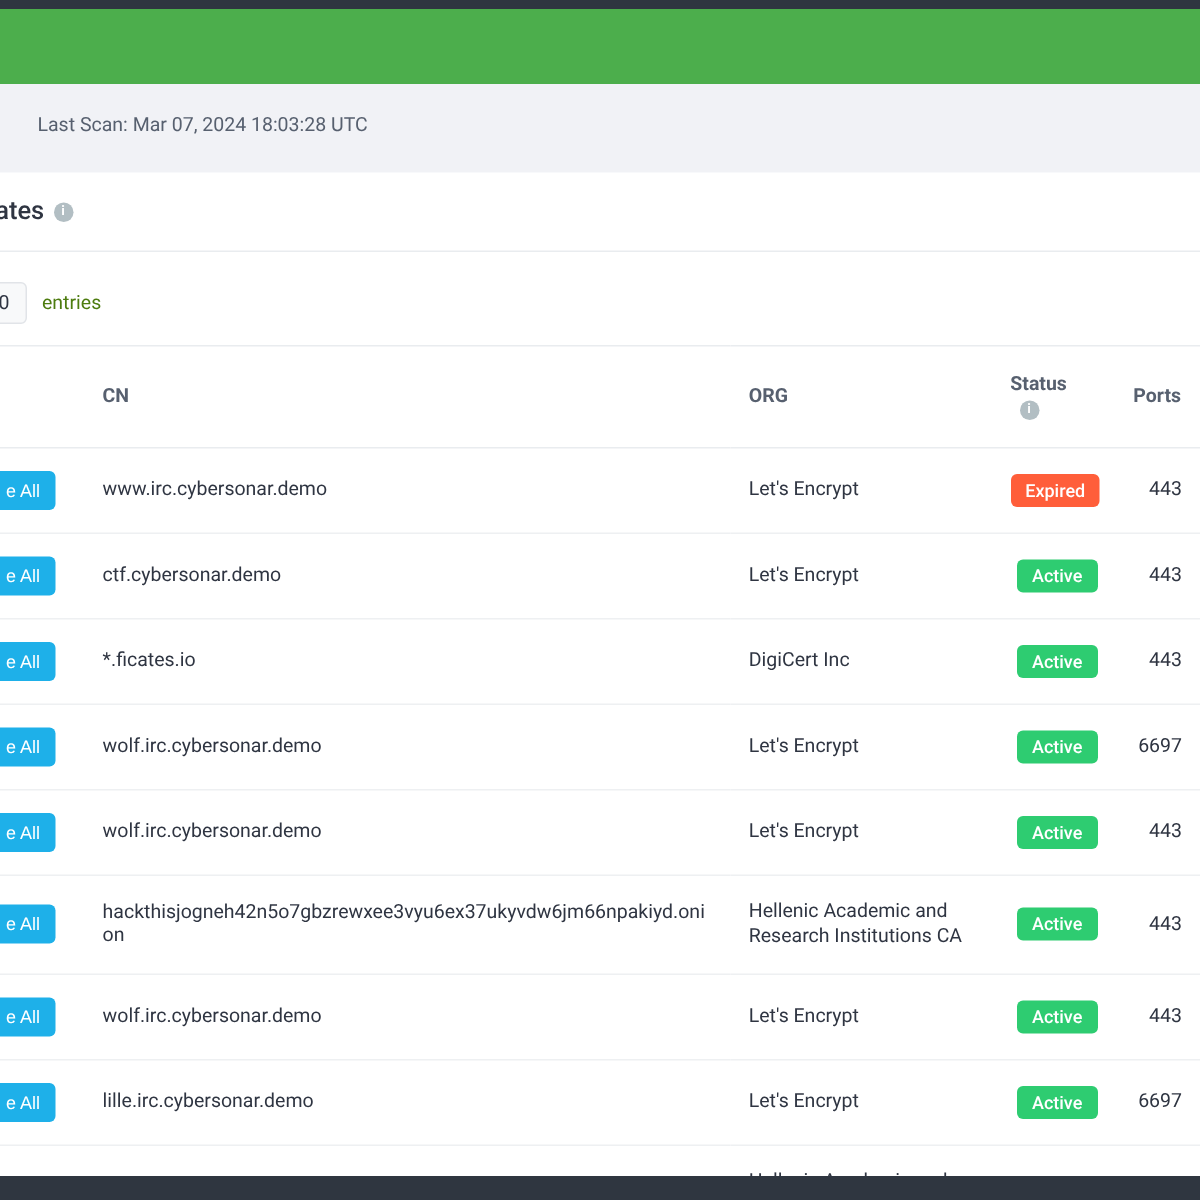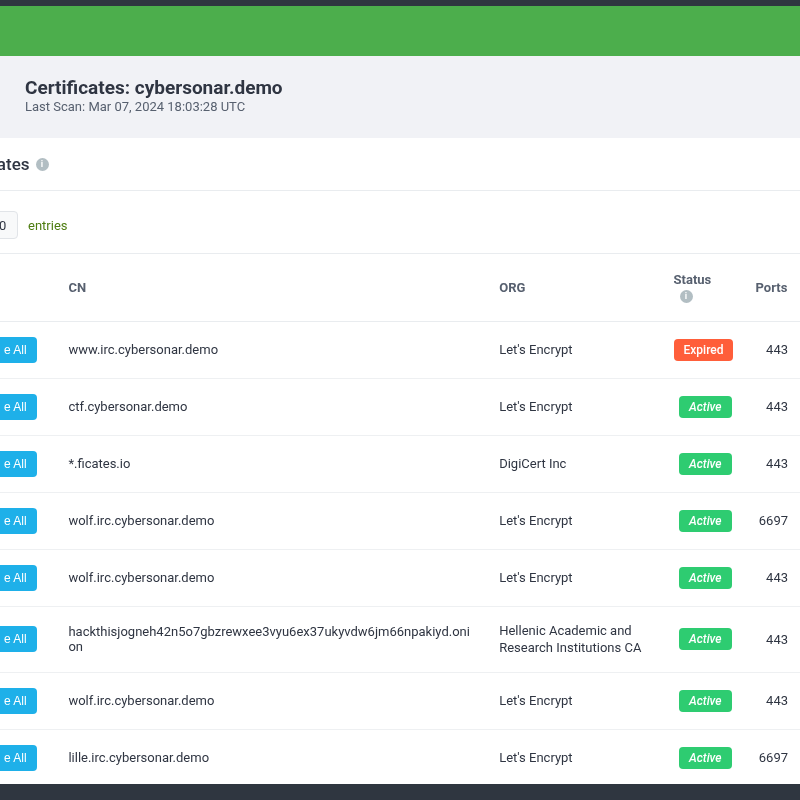--- a/index.html
+++ b/index.html
@@ -134,45 +134,40 @@
   }
   .badge {
     display: inline-block;
     padding: 4px 10px;
     border-radius: 4px;
     font-size: 12px;
     font-weight: 500;
     color: #fff;
   }
   .badge-expired { background: #ff5e3a; }
-  .badge-active  { background: #2ecc71; font-style: italic; }
+  .badge-active  { background: #2ecc71; }
 
   .cn-cell { word-break: break-all; }
   .org-cell { line-height: 1.35; }
 
   .footer-dark {
     position: fixed;
     bottom: 0; left:0;
     width: 800px;
     height: 16px;
     background: #2f3640;
   }
 </style>
 </head>
 <body>
 
 <div class="top-dark"></div>
 <div class="green-banner"></div>
 
 <div class="header-block">
-  <div class="page-title">
-    <span>Certificates:</span>
-    <span> </span>
-    <span>cybersonar.demo</span>
-  </div>
   <div class="last-scan">
     <span>Last Scan:</span>
     <span> </span>
     <span>Mar 07, 2024 18:03:28 UTC</span>
   </div>
 </div>
 
 <div class="section-bar">
   <span class="section-title">ficates</span>
   <span class="info-icon">i</span>

